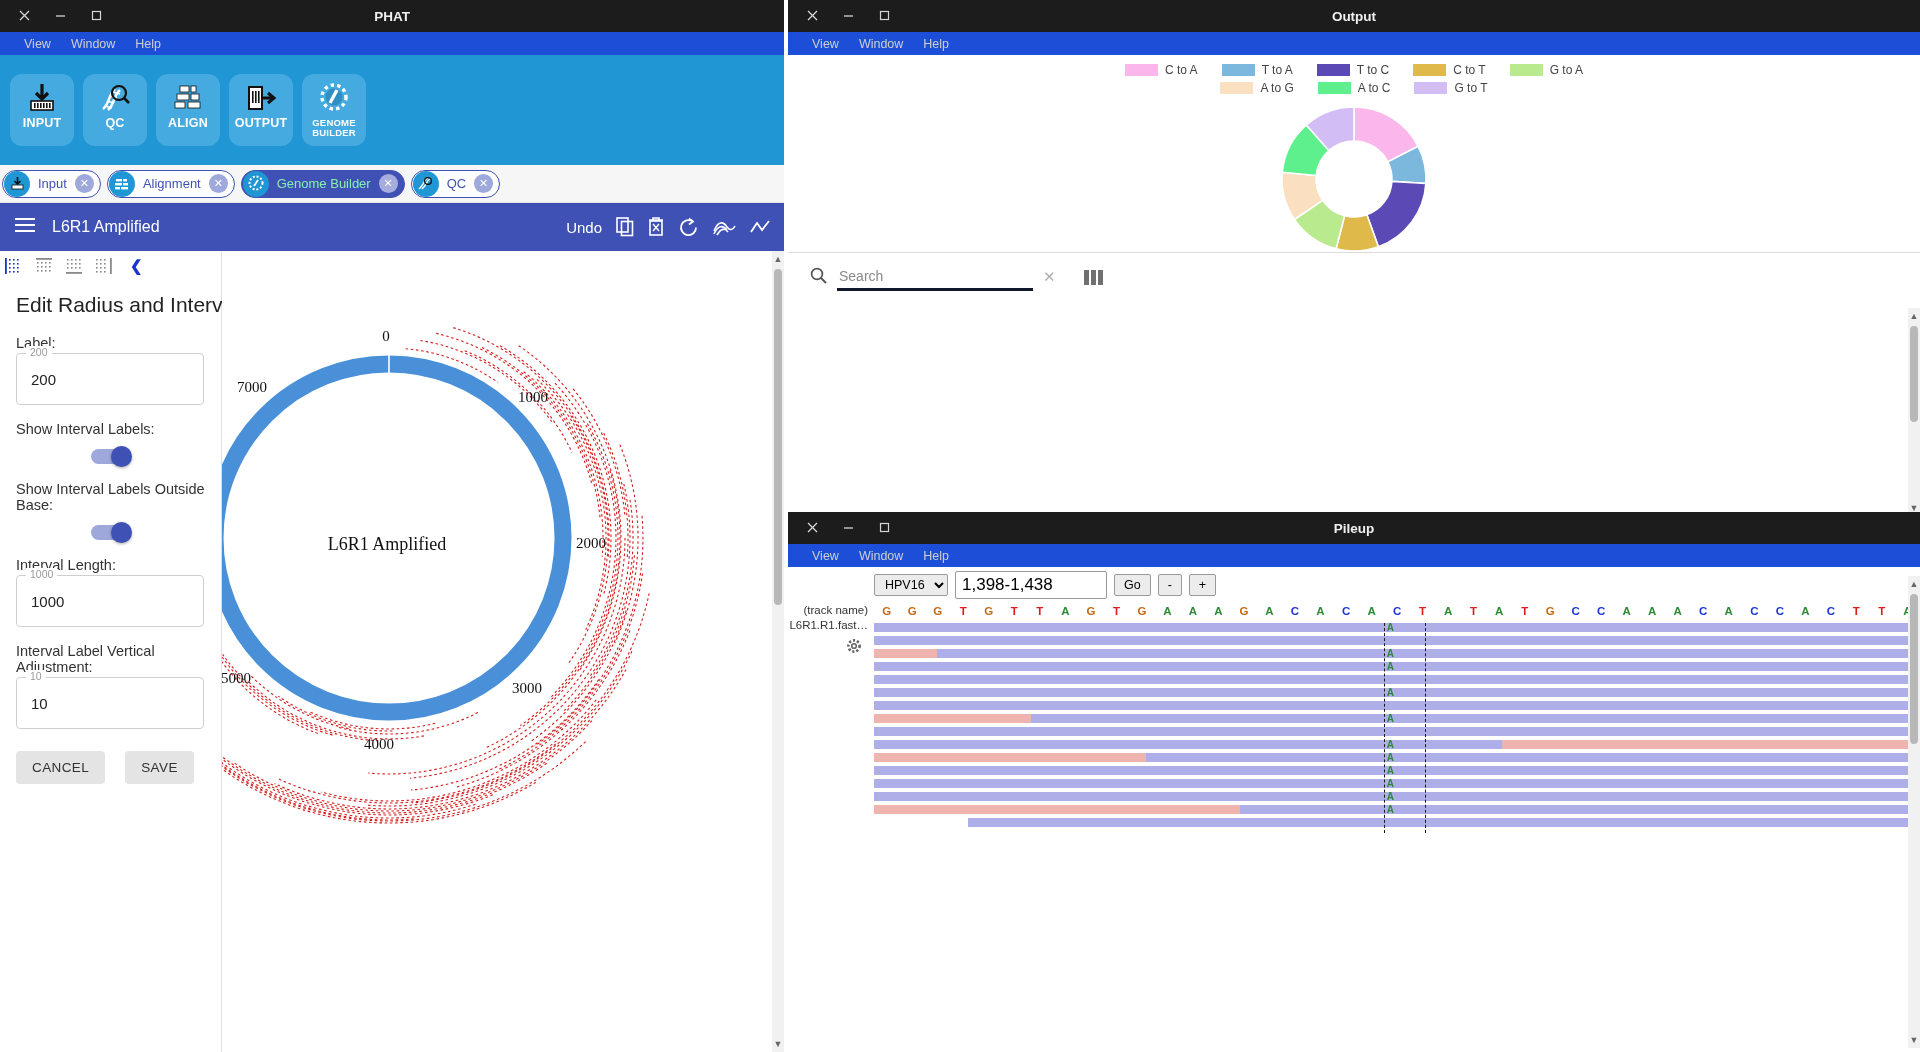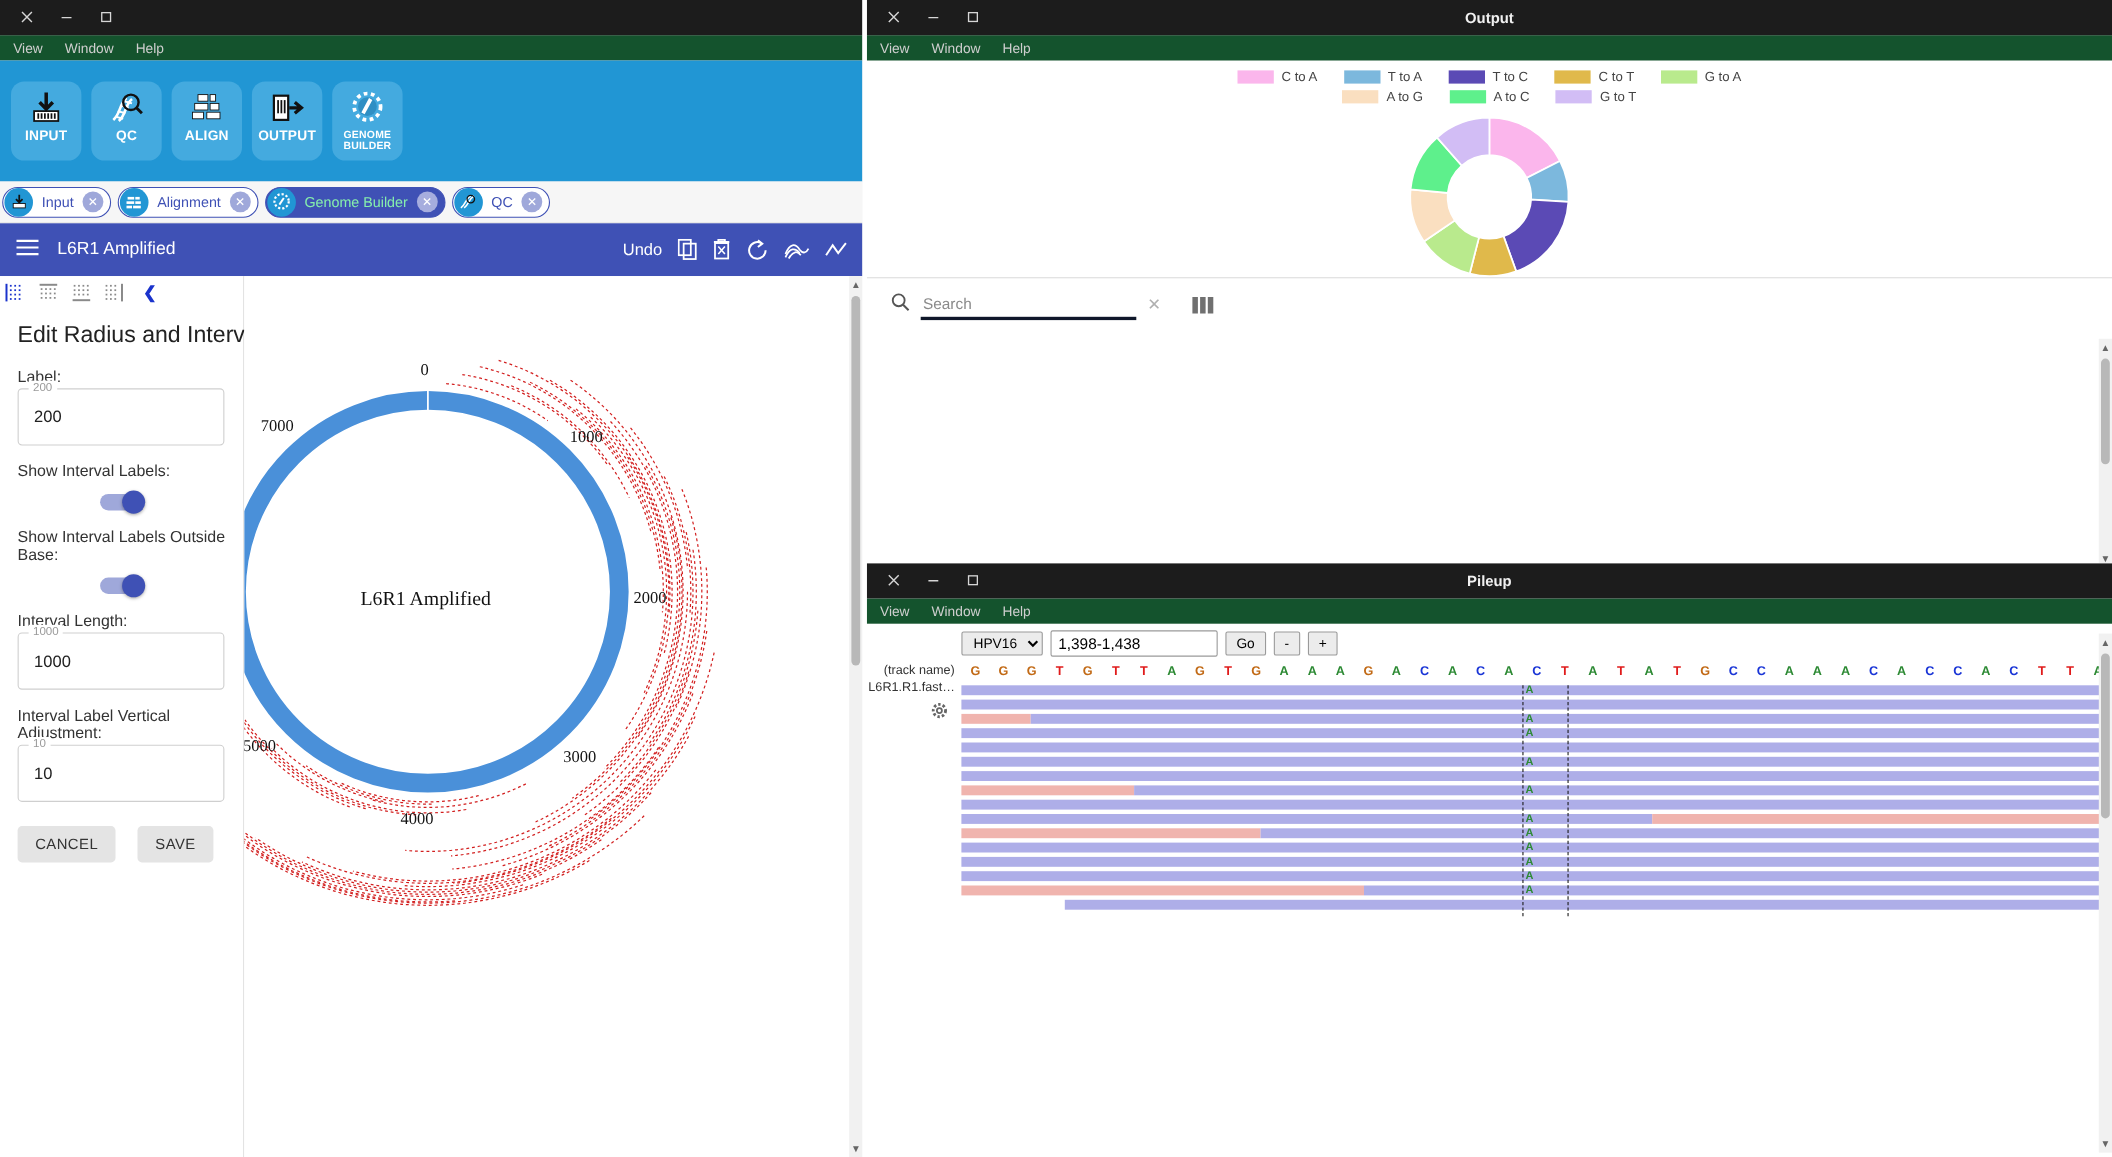--- a/index.html
+++ b/index.html
@@ -17,22 +17,22 @@
     position: relative;
   }
   .tb-btns { display: flex; align-items: center; gap: 22px; padding-left: 18px; }
   .tb-btn { width: 14px; height: 14px; color: #d6d6d6; font-size: 13px;
             line-height: 14px; text-align: center; cursor: pointer; }
   .tb-btn svg { display: block; }
   .tb-title {
     position: absolute; left: 0; right: 0; text-align: center;
     color: #f0f0f0; font-size: 13.5px; font-weight: bold; pointer-events: none;
   }
-  .menubar { height: 23px; background: #14532d; display: flex; align-items: center;
-             padding-left: 4px; gap: 4px; }
+  .menubar { height: 23px; background: #1d4ed8; display: flex; align-items: center;
+             padding-left: 16px; gap: 4px; }
   .menubar span { color: #cfcfcf; font-size: 12.5px; padding: 2px 8px; cursor: pointer; }
 
   
   #phat { left: 0; top: 0; width: 784px; height: 1052px; background: #f5f5f5; }
   .phat-toolbar { height: 110px; background: #2196d4; display: flex; align-items: center;
                   padding-left: 10px; gap: 9px; }
   .tool-btn { width: 64px; height: 72px; border-radius: 12px; background: #44aadf;
               display: flex; flex-direction: column; align-items: center;
               justify-content: flex-start; padding-top: 6px; cursor: pointer; }
   .tool-ico { width: 36px; height: 36px; display: flex; align-items: center; justify-content: center; }
@@ -124,21 +124,21 @@
              color: #1b1b1b; padding: 14px 0 14px 14px; }
   tbody td { background: #a8caf8; font-size: 13.5px; color: #1b1b1b;
              padding: 13px 0 13px 14px; border-top: 1px solid #bfd8fa; }
   .outscroll { position: absolute; right: 0; top: 55px; bottom: 0; width: 12px; background: #f1f1f1; }
 
   
   #pileup { left: 788px; top: 512px; width: 1132px; height: 536px; background: #fff; }
   .pu-ctrl { height: 30px; display: flex; align-items: center; gap: 7px; padding: 6px 0 0 86px; }
   .sel { border: 1px solid #9a9a9a; background: #ececec; font-size: 12.5px; padding: 2px 6px;
          border-radius: 2px; cursor: pointer; font-family: "Liberation Sans", sans-serif; }
-  .loc { border: 1px solid #9a9a9a; background: #fff; font-size: 14px; padding: 3px 6px;
+  .loc { border: 1px solid #9a9a9a; background: #fff; font-size: 17px; padding: 3px 6px;
          width: 152px; border-radius: 2px; font-family: "Liberation Sans", sans-serif; }
   .pbtn { border: 1px solid #9a9a9a; background: #ececec; font-size: 12.5px; padding: 3px 9px;
           border-radius: 2px; cursor: pointer; font-family: "Liberation Sans", sans-serif; }
   .pu-main { display: flex; padding-top: 6px; }
   .pu-labels { width: 86px; text-align: right; padding-right: 6px; }
   .pu-lab { font-size: 11.5px; color: #333; line-height: 15px; }
   .pu-gear { margin-top: 5px; display: flex; justify-content: flex-end; padding-right: 6px; }
   .pu-track { flex: 1; position: relative; }
   .refrow { display: flex; height: 16px; align-items: center; }
   .base { flex: 1; text-align: center; font-size: 11.5px; font-weight: bold;
@@ -170,20 +170,21 @@
           <svg width="13" height="13" viewBox="0 0 13 13">
               <path d="M2 7 L11 7" stroke="#d6d6d6" stroke-width="1.3"></path>
             </svg>
         </div>
         <div class="tb-btn">
           <svg width="13" height="13" viewBox="0 0 13 13">
               <rect x="2.5" y="2.5" width="8" height="8" stroke="#d6d6d6" stroke-width="1.2" fill="none"></rect>
             </svg>
         </div>
       </div>
+      <div class="tb-title">PHAT</div>
     </div>
     <div class="menubar">
       <span>View</span>
       <span>Window</span>
       <span>Help</span>
     </div>
 
     <div class="phat-toolbar">
       <div class="tool-btn">
         <div class="tool-ico">

